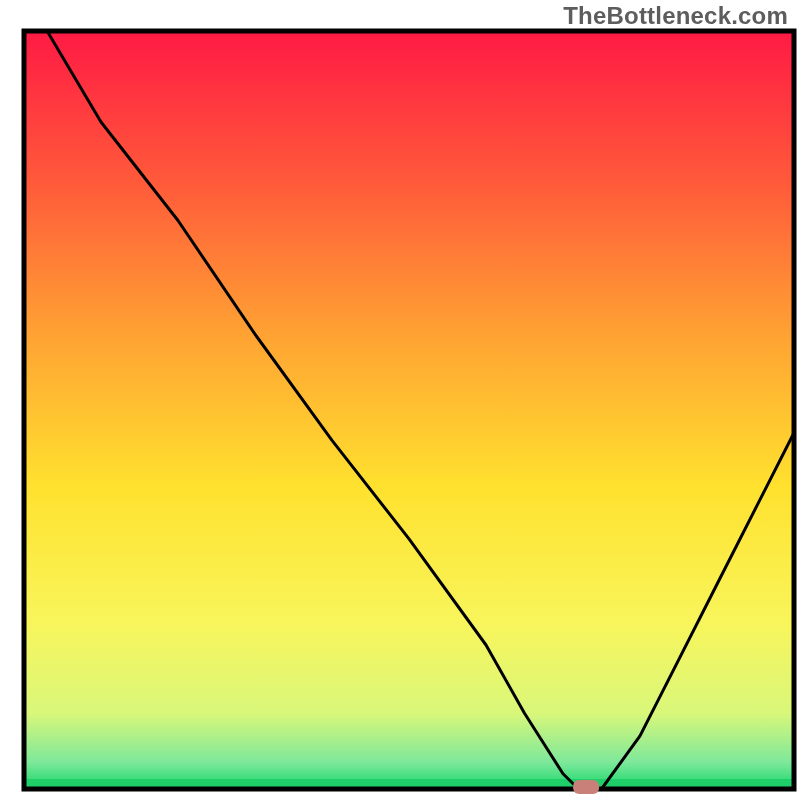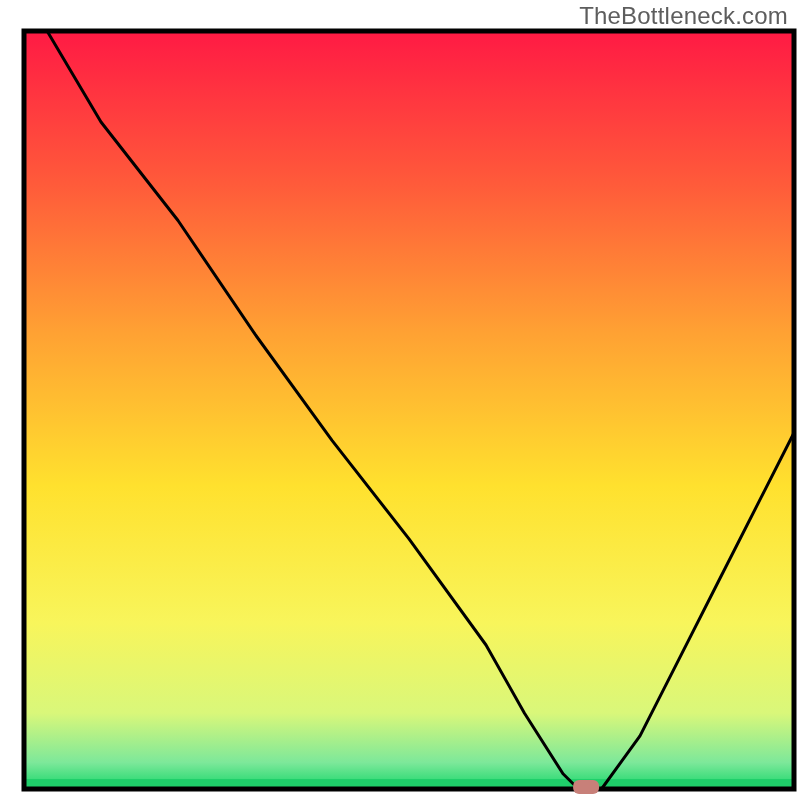--- a/index.html
+++ b/index.html
@@ -14,21 +14,21 @@
   .container {
     position: relative;
     width: 800px;
     height: 800px;
   }
   .watermark {
     position: absolute;
     top: 2px;
     right: 12px;
     font-size: 24px;
-    font-weight: 400;
+    font-weight: 700;
     color: #5d5d5d;
     letter-spacing: 0.2px;
     z-index: 10;
   }
   svg.chart {
     position: absolute;
     top: 0;
     left: 0;
     width: 800px;
     height: 800px;

